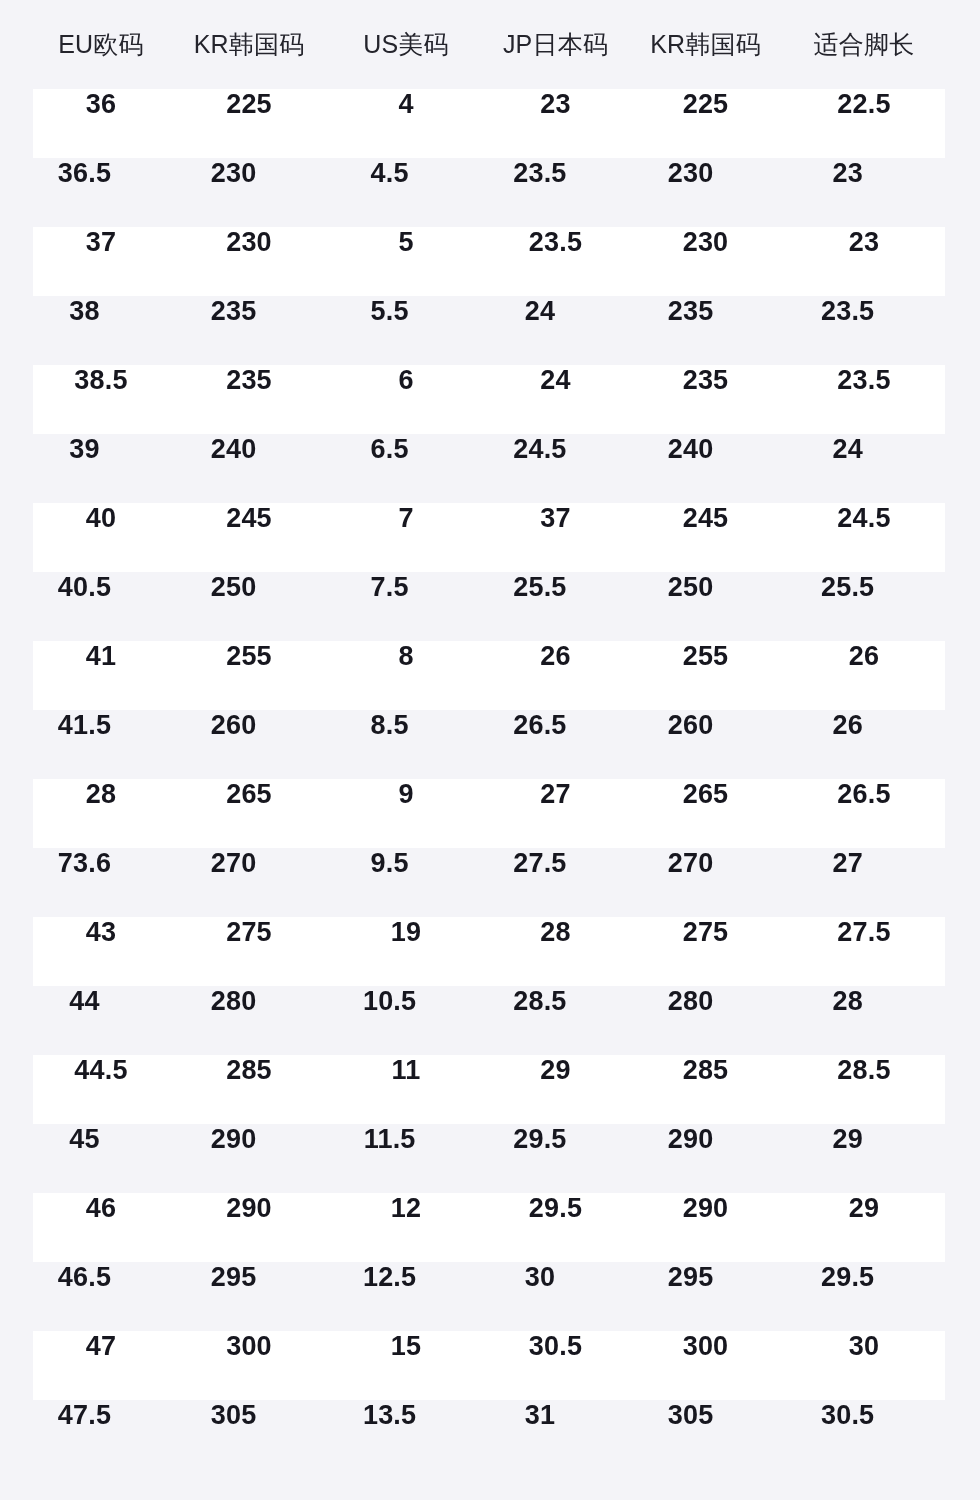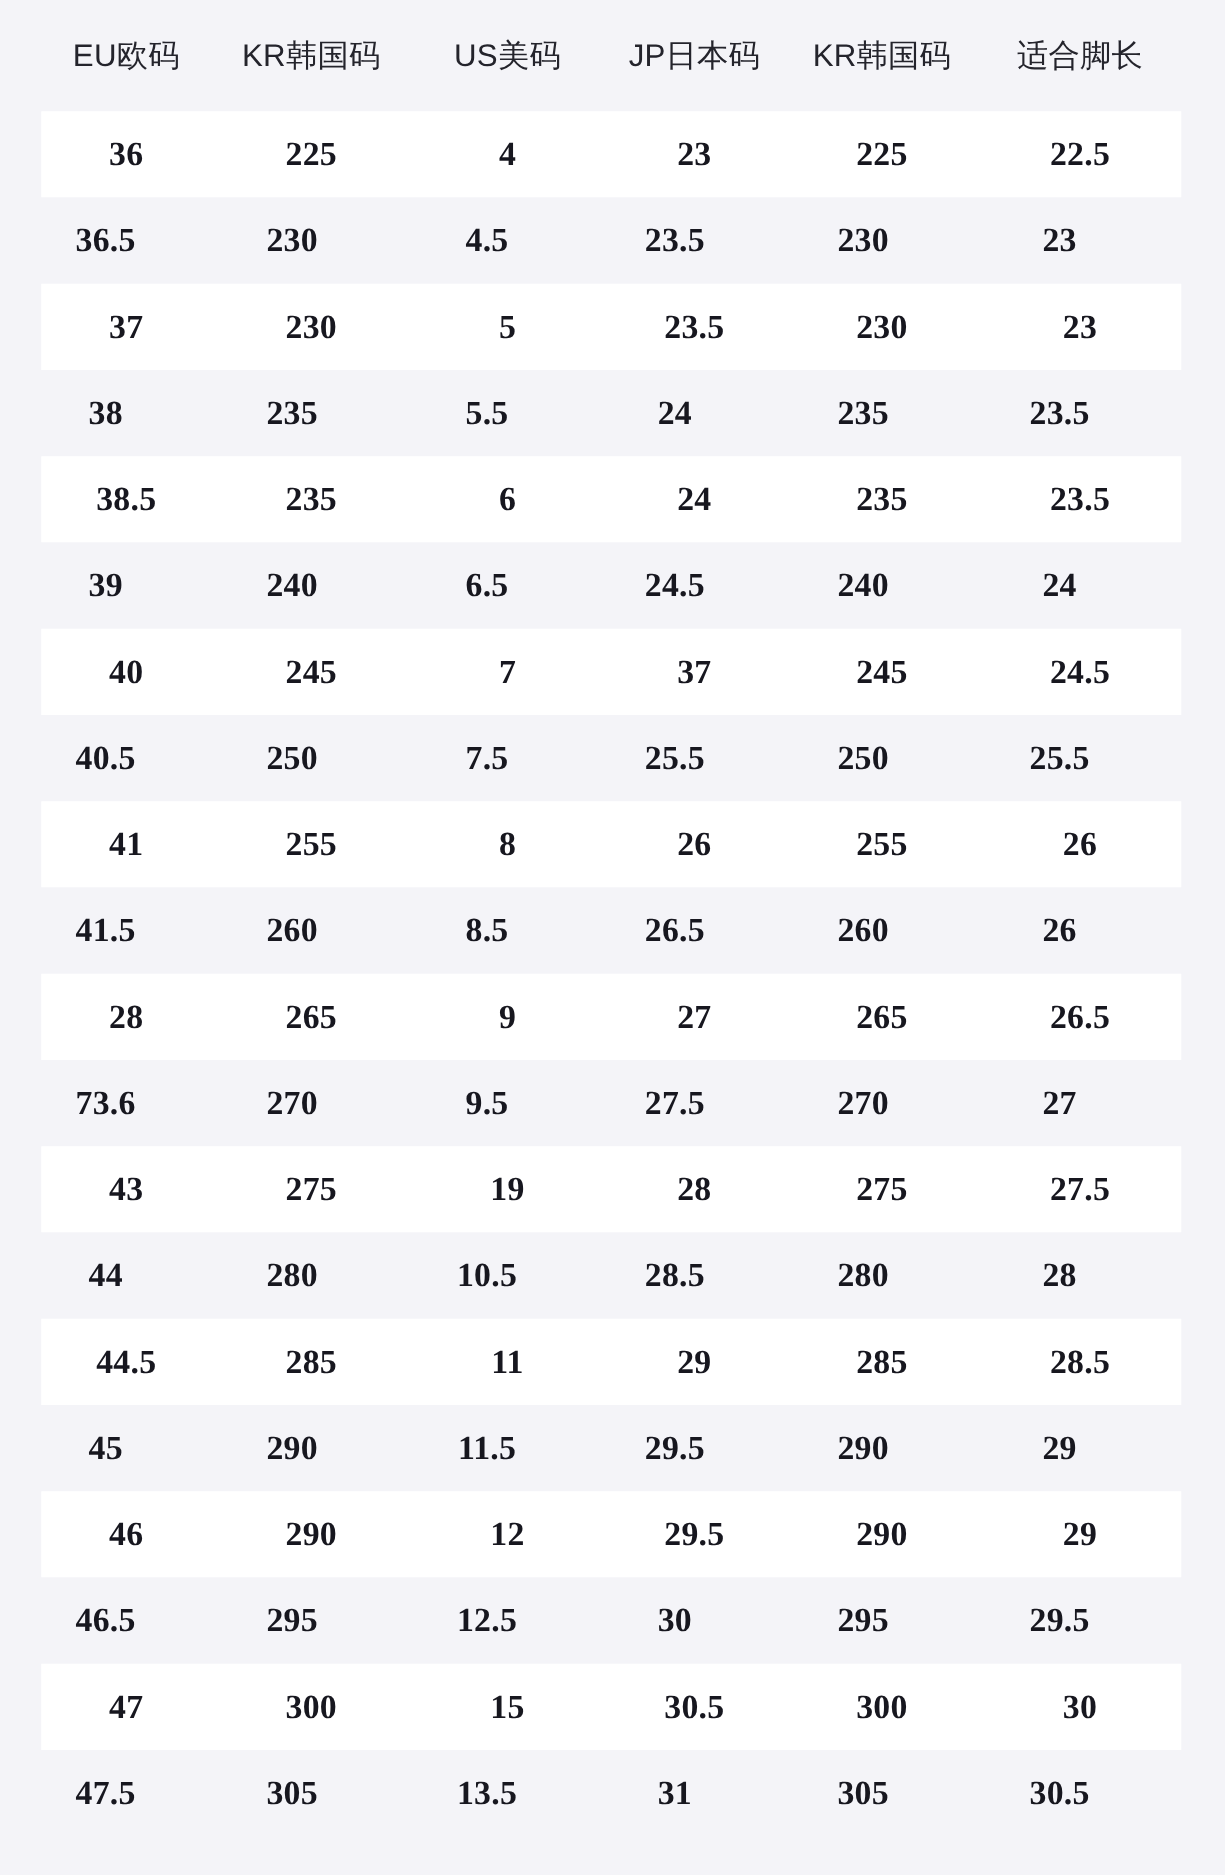--- a/index.html
+++ b/index.html
@@ -39,25 +39,23 @@
     white-space: nowrap;
     letter-spacing: .2px;
   }
 
   
   .table-body {
     display: block;
   }
   .row {
     display: flex;
-    align-items: center;
     height: 69px;
     box-sizing: border-box;
     margin: 0 35px 0 33px;
-    font-family: Liberation Serif, serif;
   }
   .row.odd {              
     background: #ffffff;
   }
   .row.even {             
     background: #f4f4f8;
     margin-left: 0;
     margin-right: 16px;
     padding-left: 33px;
     padding-right: 55px;

